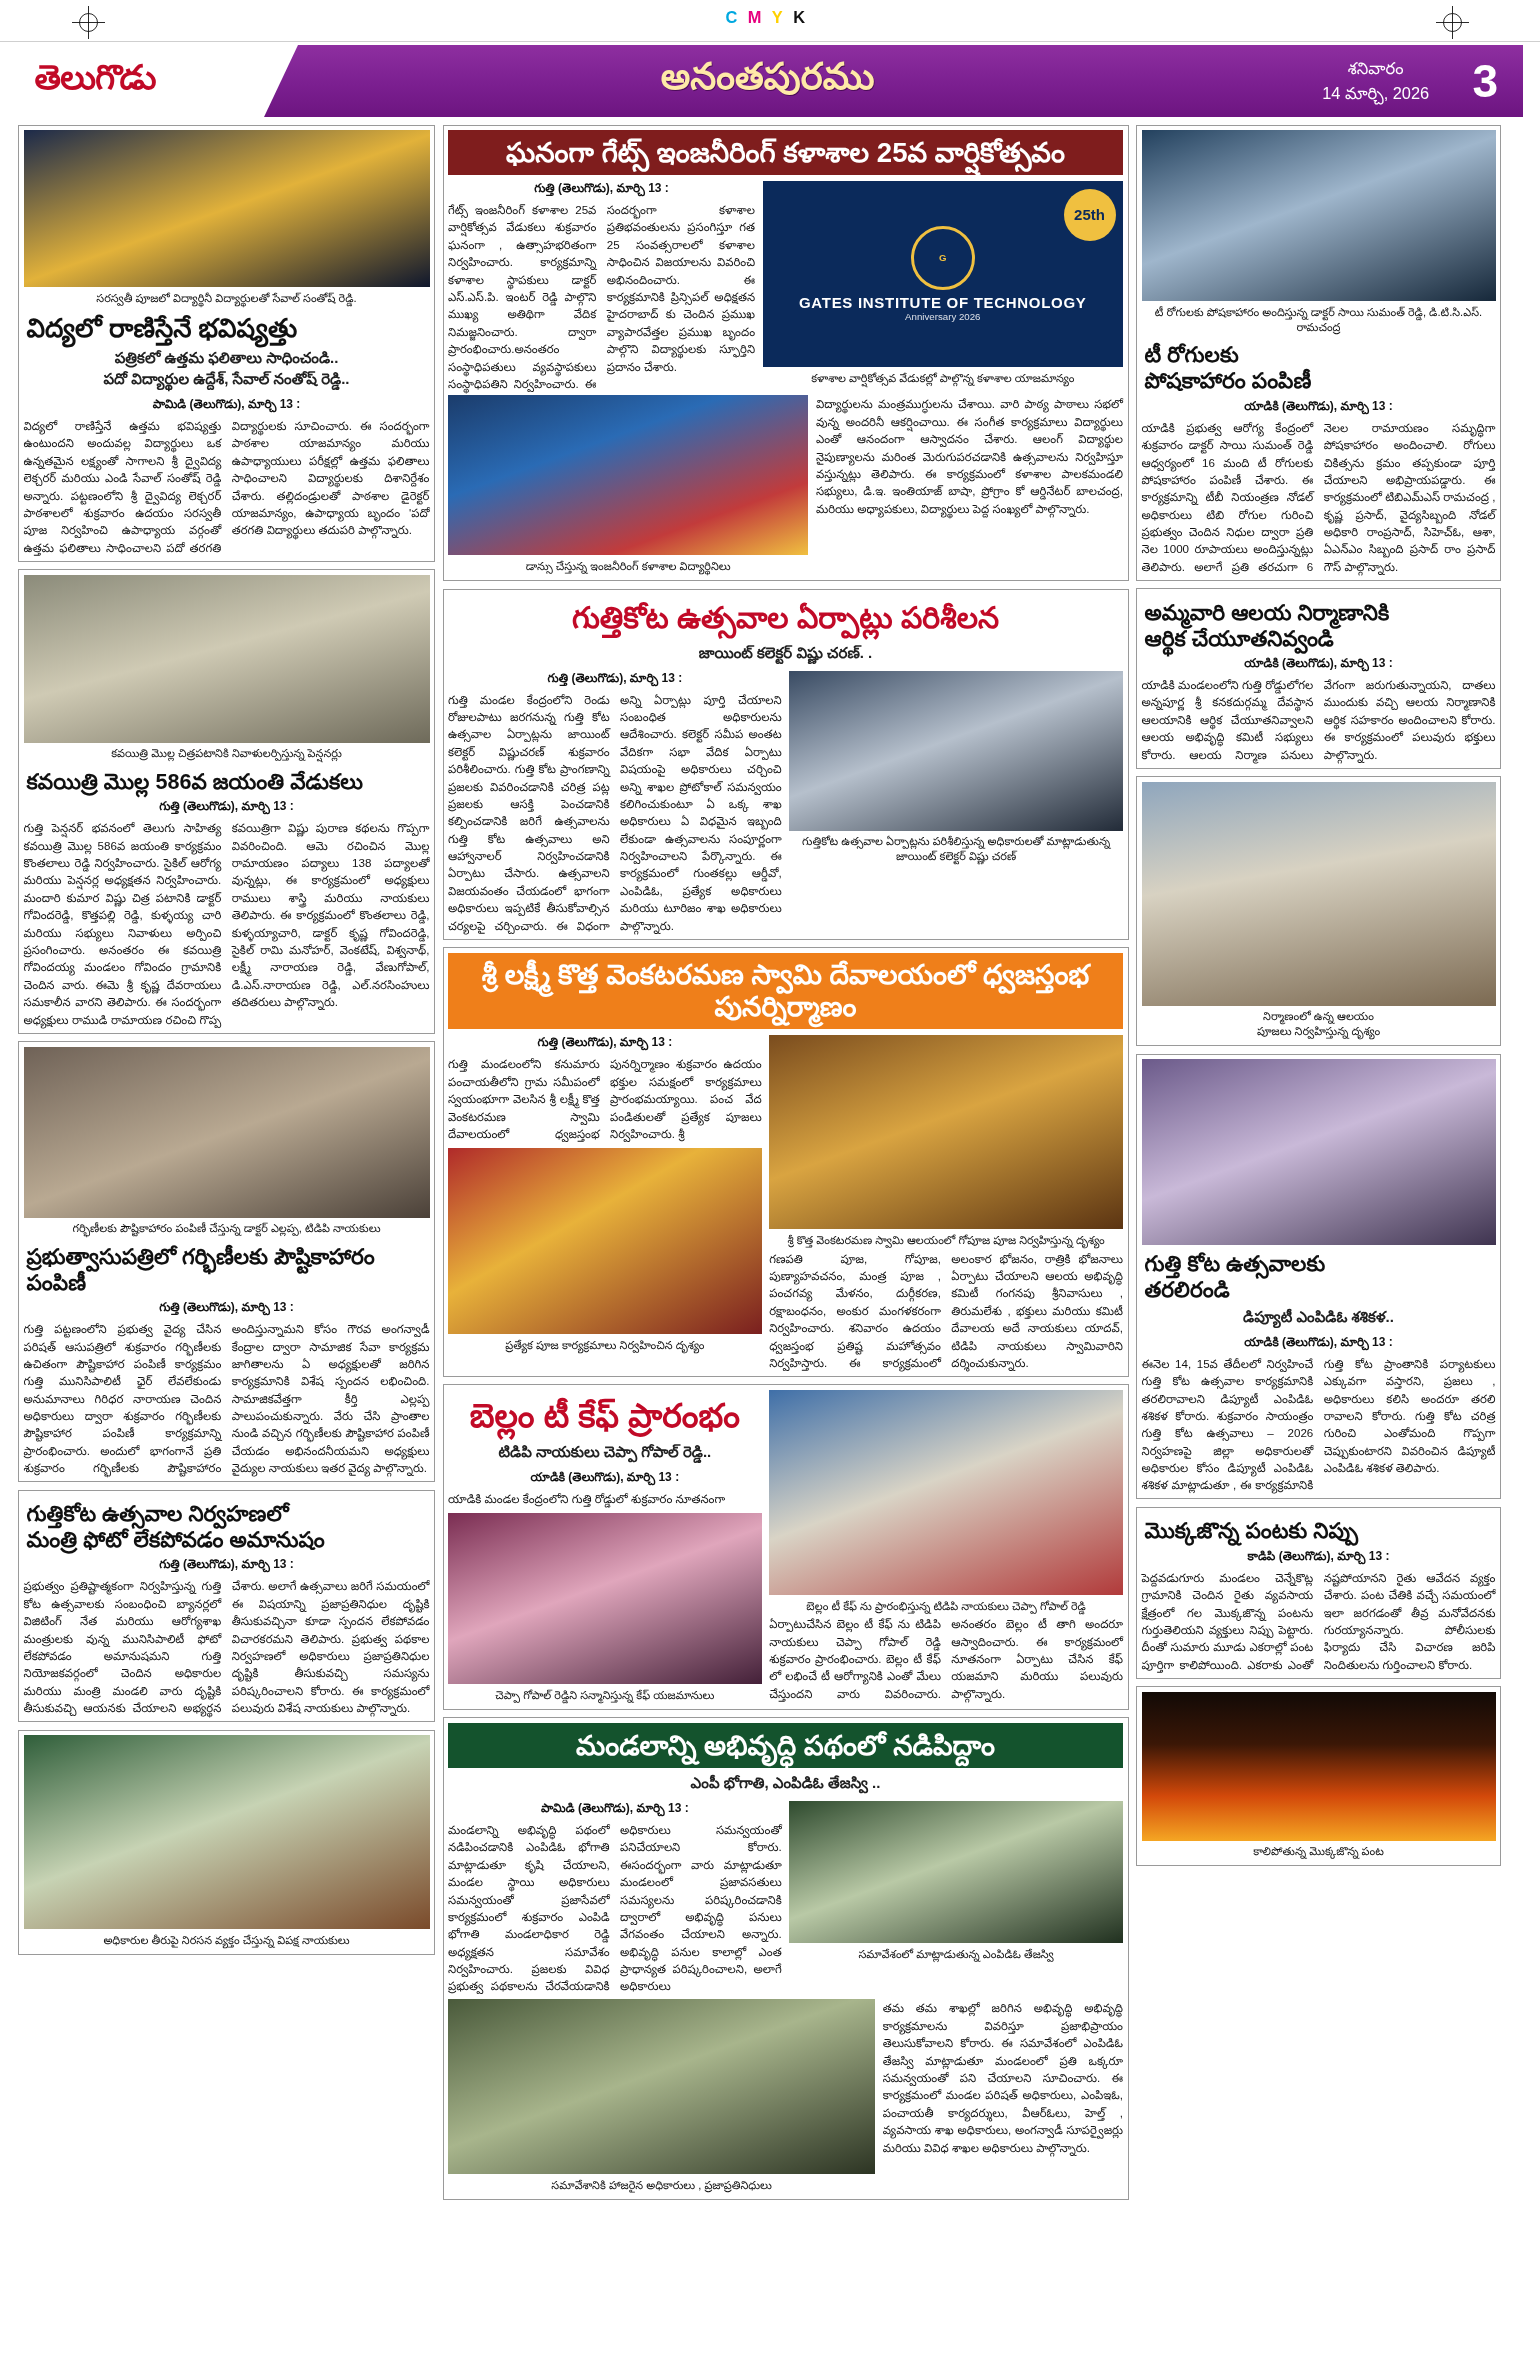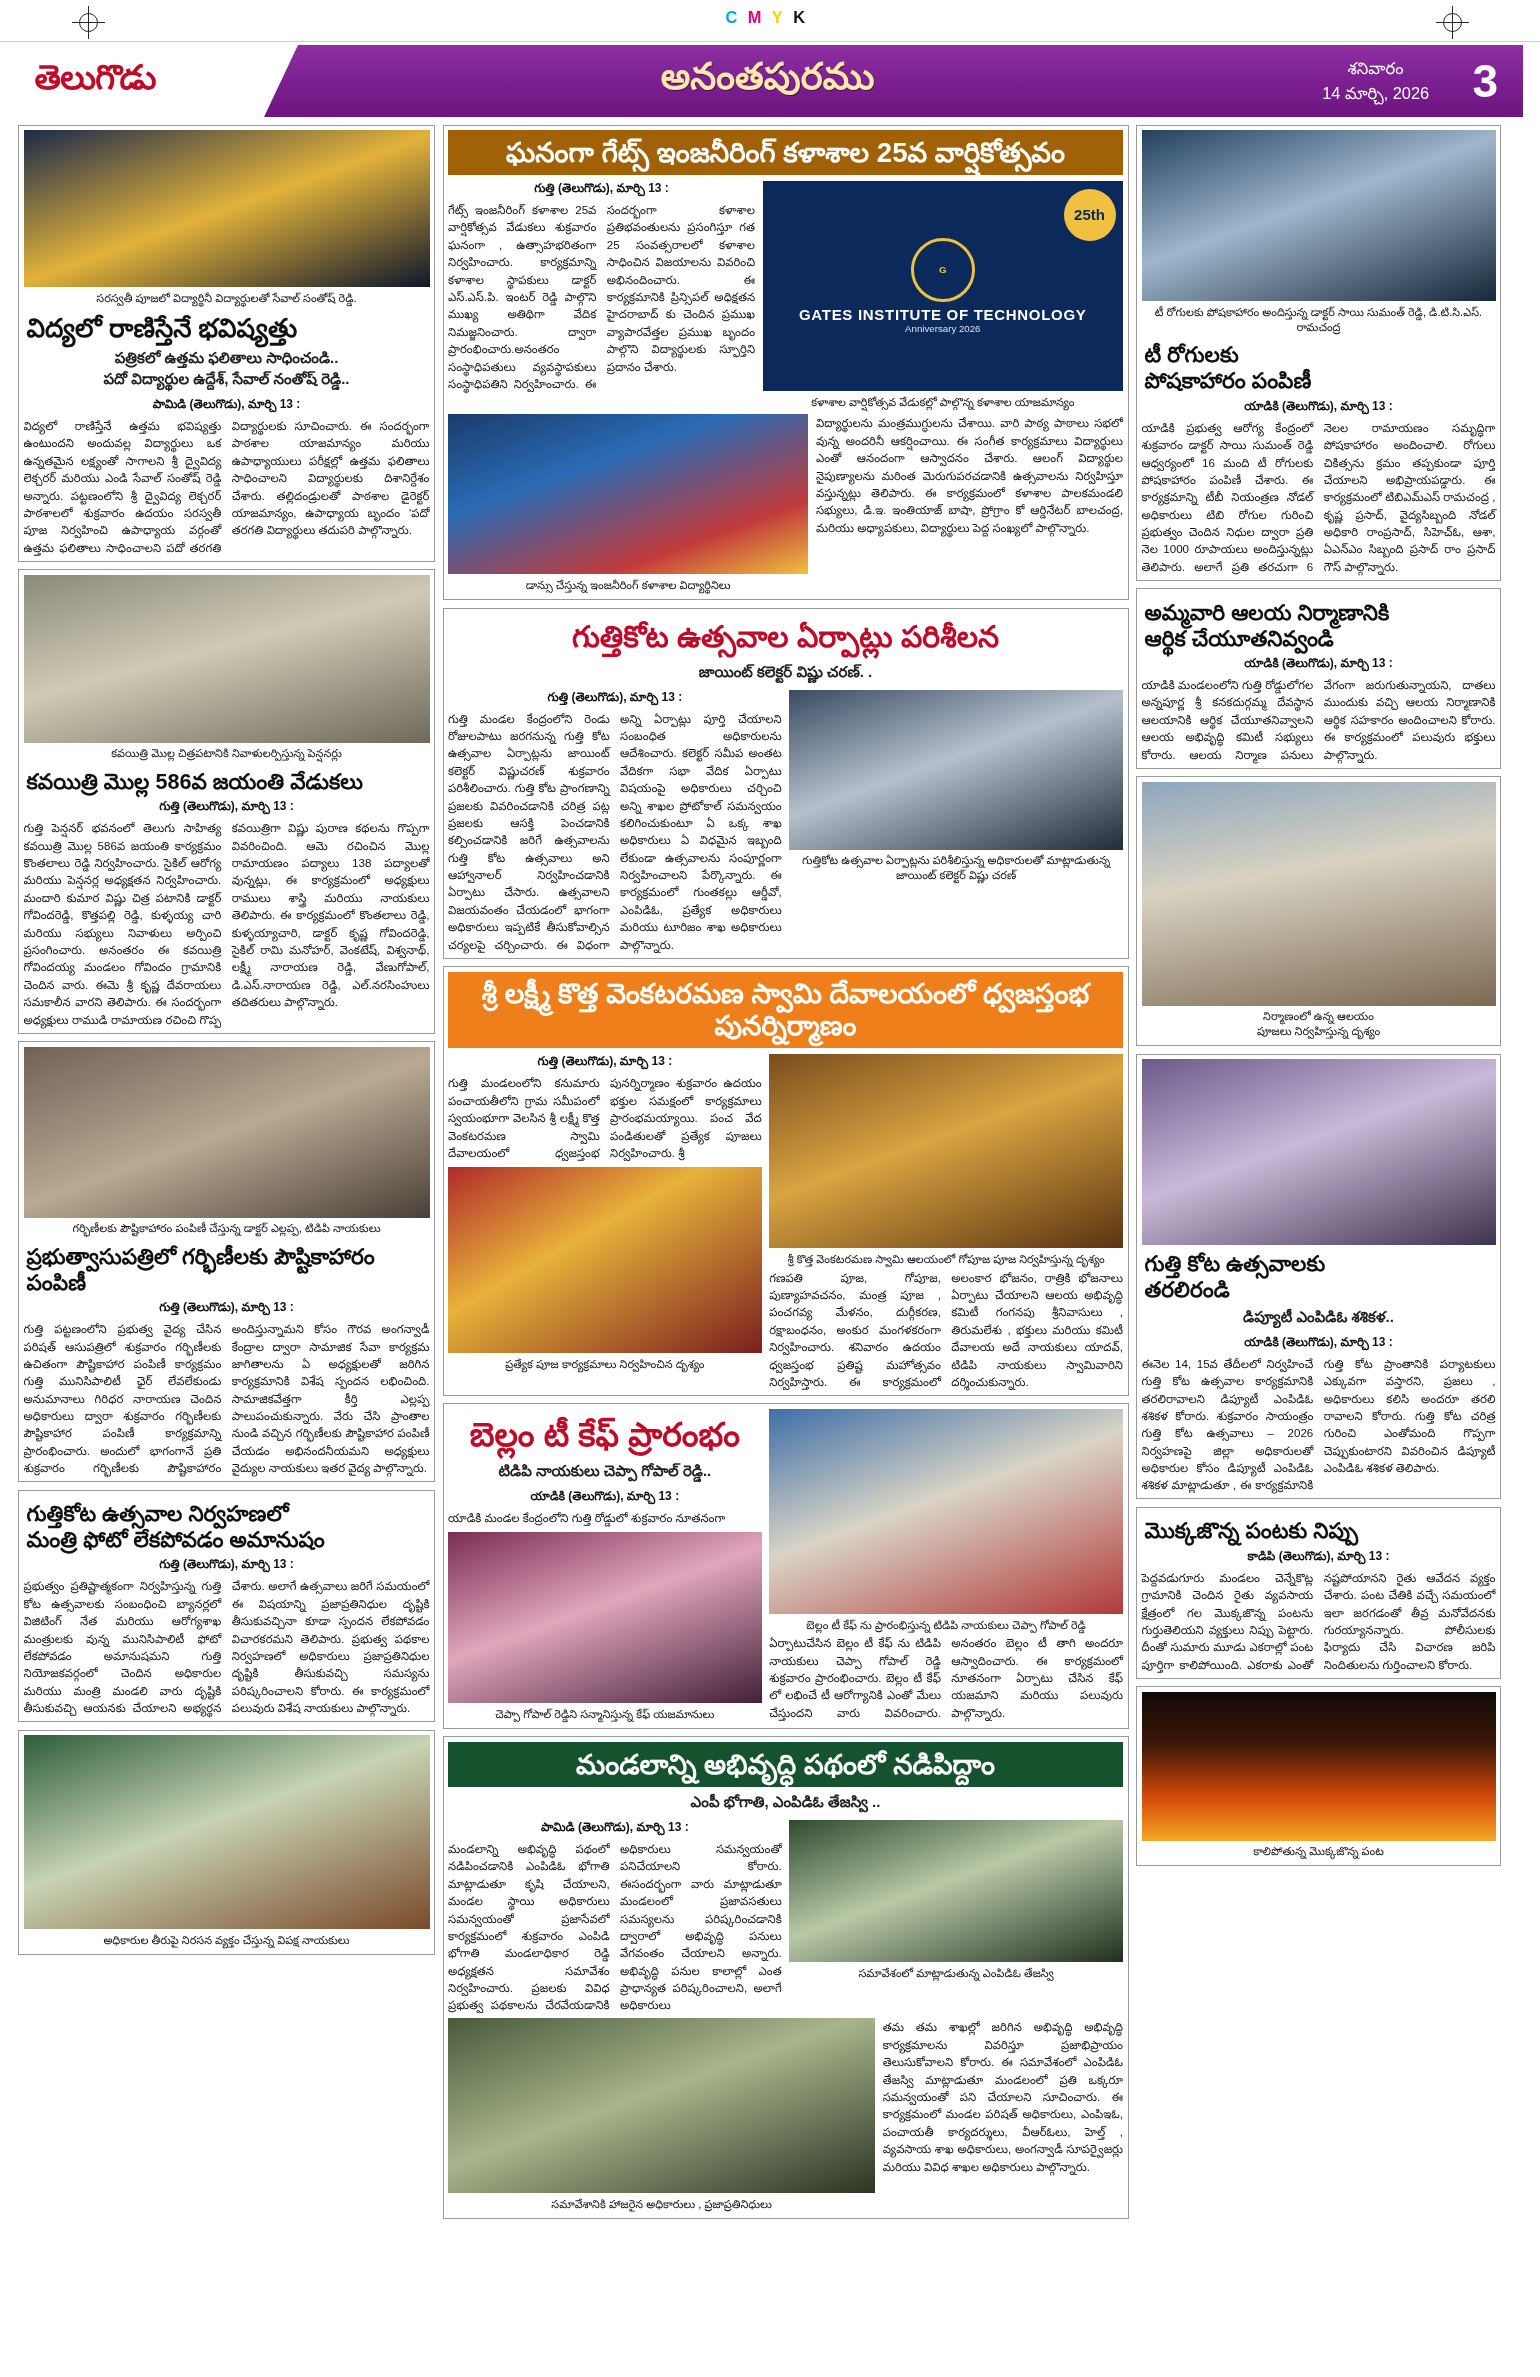--- a/index.html
+++ b/index.html
@@ -154,21 +154,21 @@
     color: #222;
   }
   .banner {
     color: #fff;
     font-size: 27.6px;
     font-weight: bold;
     text-align: center;
     padding: 6.7px 6px;
     line-height: 1.15;
   }
-  .banner.purple { background: #a16207; text-align: center; }
+  .banner.purple { background: #7f1d1d; text-align: center; }
   .banner.orange { background: #ef7f1a; }
   .banner.dark   { background: #14532d; }
   .banner.red    { color: #c10a27; background: #fff; }
 
   .dateline {
     font-size: 12px;
     font-weight: bold;
     text-align: center;
     margin-bottom: 3px;
   }
@@ -312,21 +312,21 @@
     <div class="col col-mid">
 
       <div class="box">
         <div class="banner purple">ఘనంగా గేట్స్ ఇంజనీరింగ్ కళాశాల 25వ వార్షికోత్సవం</div>
         <div class="flexrow" style="margin-top:6px">
           <div style="width:46%">
             <div class="dateline">గుత్తి (తెలుగొడు), మార్చి 13 :</div>
             <div class="body cols2">గేట్స్ ఇంజనీరింగ్ కళాశాల 25వ వార్షికోత్సవ వేడుకలు శుక్రవారం ఘనంగా , ఉత్సాహభరితంగా నిర్వహించారు. కార్యక్రమాన్ని కళాశాల స్థాపకులు డాక్టర్ ఎస్.ఎస్.పి. ఇంటర్ రెడ్డి పాల్గొని ముఖ్య అతిథిగా వేదిక నిమజ్జనించారు. ద్వారా ప్రారంభించారు.అనంతరం సంస్థాధిపతులు వ్యవస్థాపకులు సంస్థాధిపతిని నిర్వహించారు. ఈ సందర్భంగా కళాశాల ప్రతిభవంతులను ప్రసంగిస్తూ గత 25 సంవత్సరాలలో కళాశాల సాధించిన విజయాలను వివరించి అభినందించారు. ఈ కార్యక్రమానికి ప్రిన్సిపల్ అధిక్షతన హైదరాబాద్ కు చెందిన ప్రముఖ వ్యాపారవేత్తల ప్రముఖ బృందం పాల్గొని విద్యార్థులకు స్ఫూర్తిని ప్రదానం చేశారు.</div>
           </div>
           <div style="width:54%">
-            <div class="photo gatespanel" style="height:210px;position:relative">
+            <div class="photo gatespanel" style="height:186px;position:relative">
               <div class="badge25">25th</div>
               <div class="gateslogo">G</div>
               <div class="gatestitle">GATES INSTITUTE OF TECHNOLOGY</div>
               <div class="gatessub">Anniversary 2026</div>
             </div>
             <div class="caption">కళాశాల వార్షికోత్సవ వేడుకల్లో పాల్గొన్న కళాశాల యాజమాన్యం</div>
           </div>
         </div>
         <div class="flexrow" style="margin-top:3px">
           <div style="width:54%">

